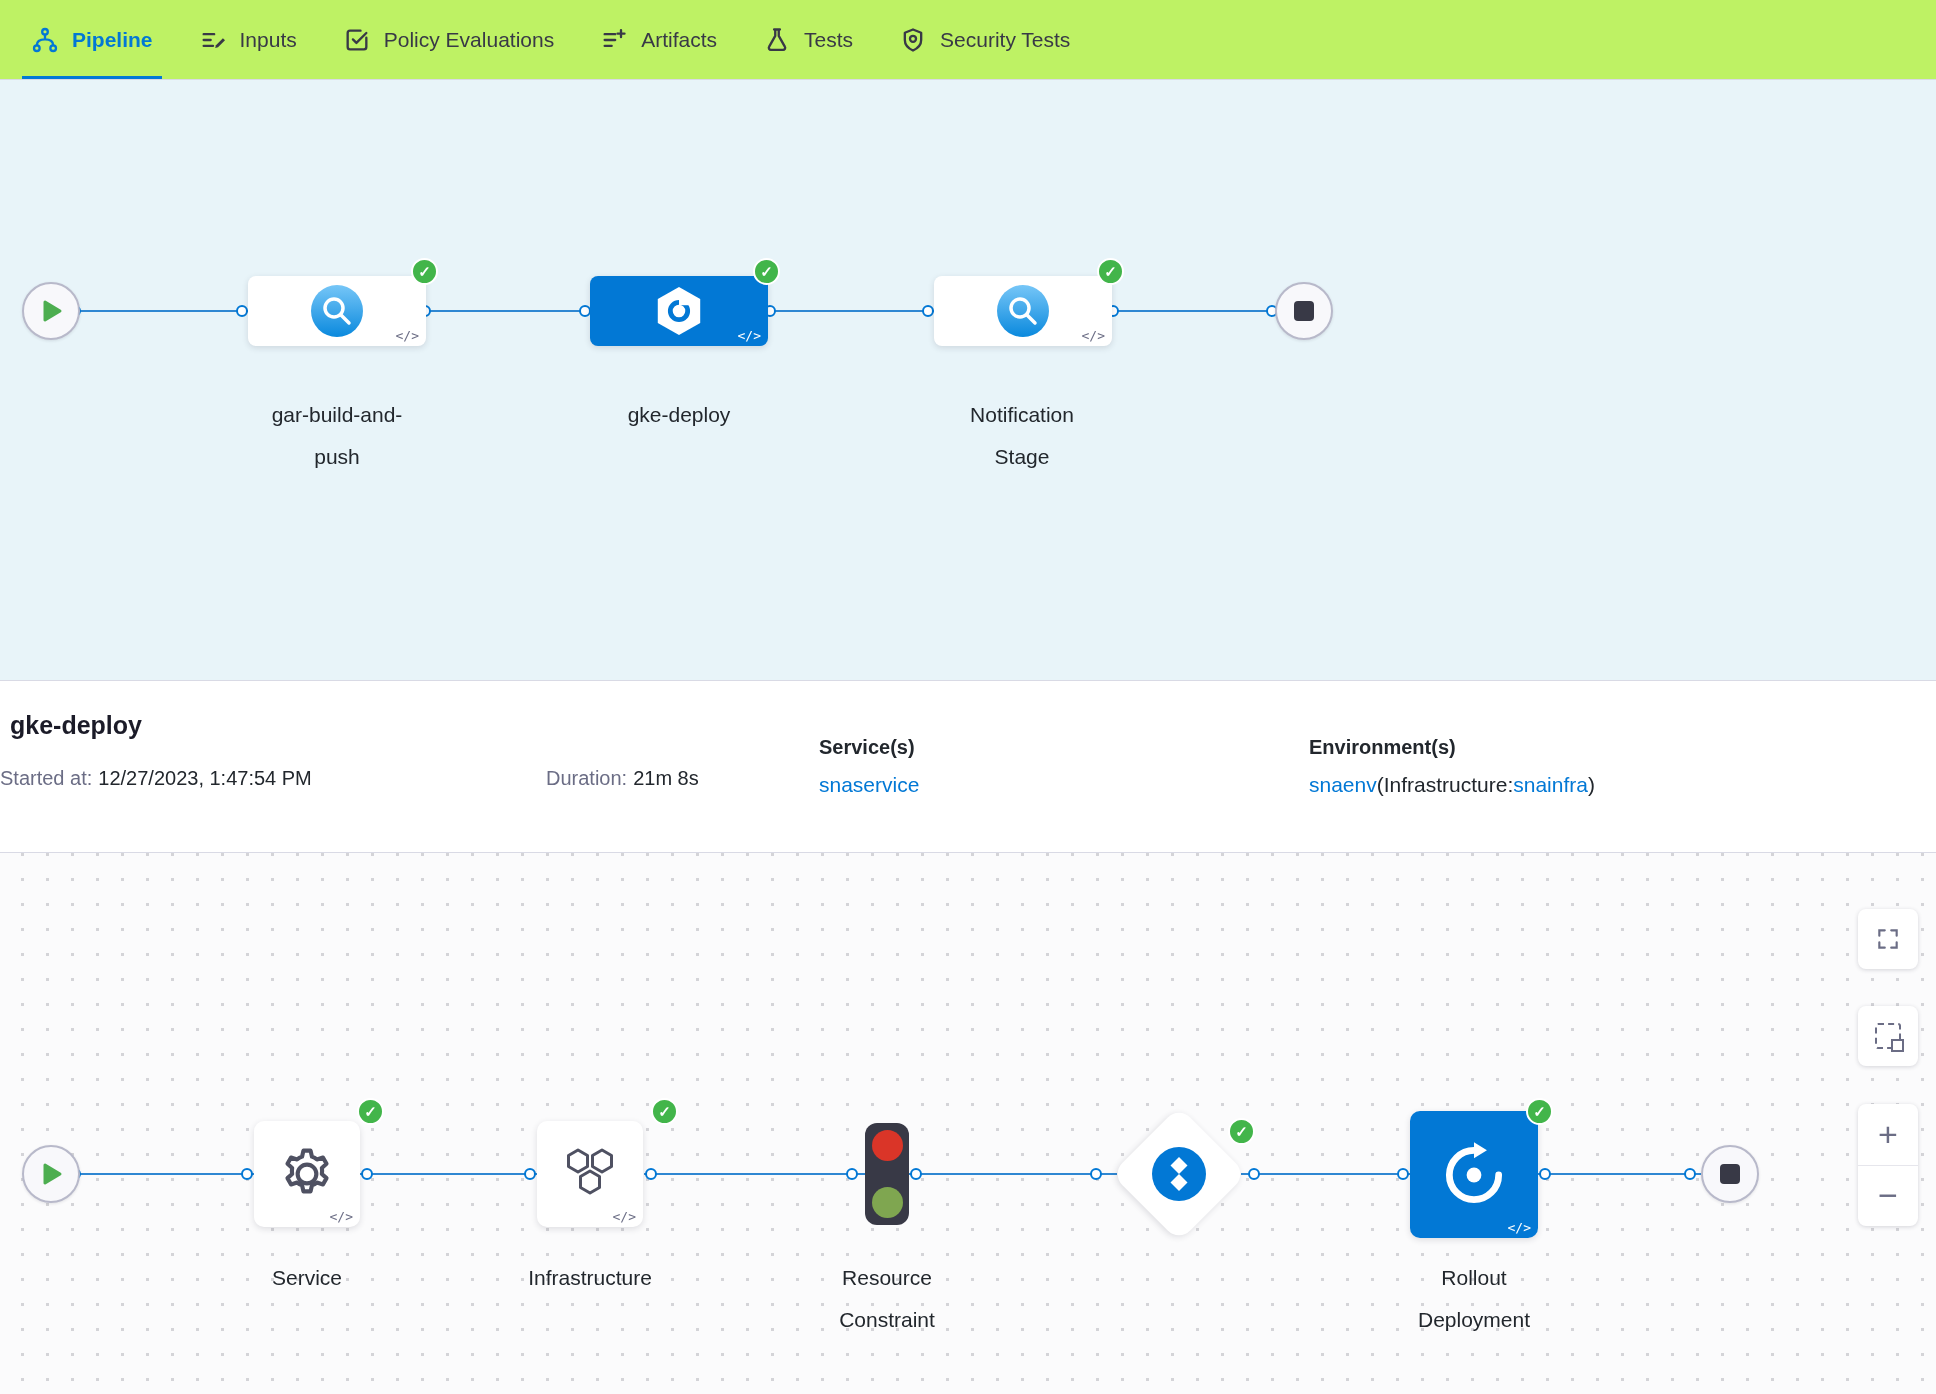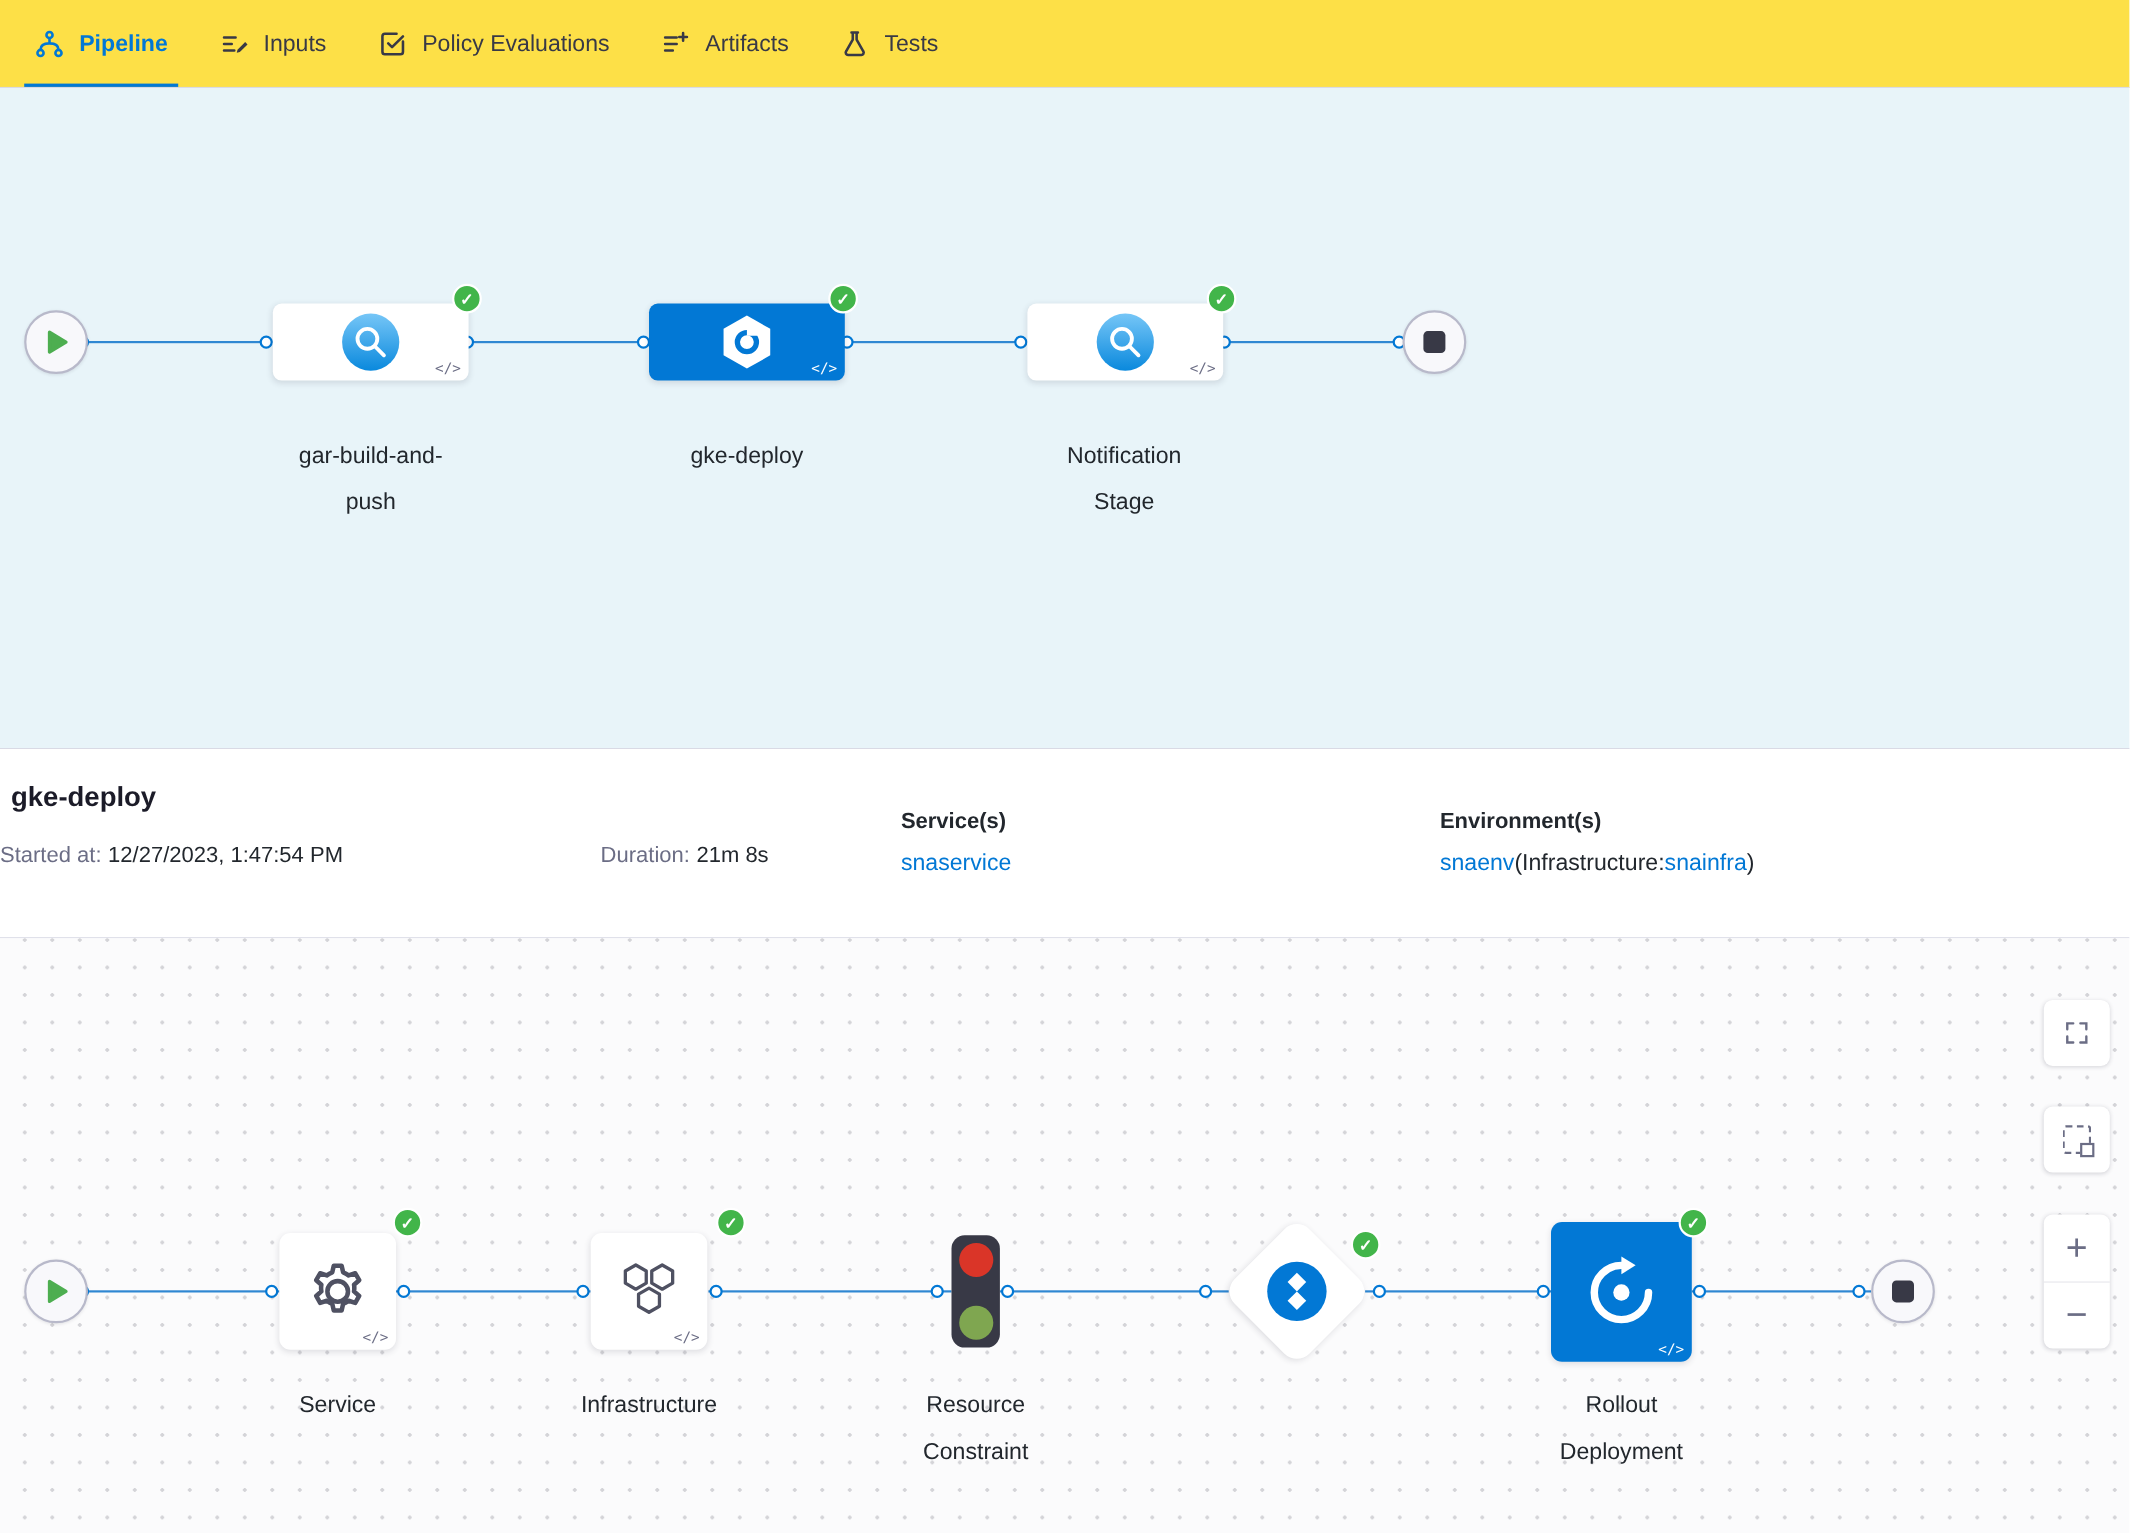--- a/index.html
+++ b/index.html
@@ -1,20 +1,20 @@
 <!DOCTYPE html>
 <html><head>
 <meta charset="utf-8">
 <style>
   *{box-sizing:border-box;margin:0;padding:0;}
   html,body{width:1936px;height:1394px;}
   body{font-family:"Liberation Sans",sans-serif;color:#22272d;background:#fff;overflow:hidden;}
 
   
-  .tabbar{height:80px;background:#fde047;border-bottom:1px solid #d9dae5;display:flex;align-items:stretch;padding:0 8px;}
+  .tabbar{height:80px;background:#bef264;border-bottom:1px solid #d9dae5;display:flex;align-items:stretch;padding:0 8px;}
   .tab{display:flex;align-items:center;gap:13px;padding:0 23px;font-size:21px;font-weight:500;color:#383946;position:relative;cursor:pointer;white-space:nowrap;}
   .tab .ticon{display:flex;align-items:center;}
   .tab.active{color:#0278d5;font-weight:700;}
   .tab.active::after{content:"";position:absolute;left:14px;right:14px;bottom:0;height:3px;background:#0278d5;}
 
   
   .stage-canvas{position:relative;height:601px;background:#e8f4f9;border-bottom:1px solid #d9dae5;overflow:hidden;}
   .hline{position:absolute;height:2px;background:#2f87d2;}
   .stage-canvas .hline{top:230px;}
   .cdot{position:absolute;width:12px;height:12px;border-radius:50%;background:#fff;border:2px solid #0278d5;}
@@ -108,20 +108,29 @@
     <span>Artifacts</span>
   </div>
   <div class="tab">
     <span class="ticon">
       <svg width="28" height="28" viewBox="0 0 24 24" fill="none" stroke="#383946" stroke-width="2" stroke-linecap="round" stroke-linejoin="round">
         <path d="M9.5 3h5M10.5 3v5.5l-5.2 9.2A1.8 1.8 0 0 0 6.9 20.5h10.2a1.8 1.8 0 0 0 1.6-2.8L13.5 8.5V3"></path>
       </svg>
     </span>
     <span>Tests</span>
   </div>
+  <div class="tab">
+    <span class="ticon">
+      <svg width="28" height="28" viewBox="0 0 24 24" fill="none" stroke="#383946" stroke-width="2" stroke-linejoin="round">
+        <path d="M12 3l7 2.8V12c0 4.2-3 7.2-7 9-4-1.8-7-4.8-7-9V5.8z"></path>
+        <circle cx="12" cy="11" r="2.6"></circle>
+      </svg>
+    </span>
+    <span>Security Tests</span>
+  </div>
 </div>
 
 <div class="stage-canvas">
   <div class="hline" style="left:80px;width:168px"></div>
   <div class="hline" style="left:426px;width:164px"></div>
   <div class="hline" style="left:768px;width:166px"></div>
   <div class="hline" style="left:1112px;width:163px"></div>
 
   <div class="cdot" style="left:69px"></div>
   <div class="cdot" style="left:236px"></div>

